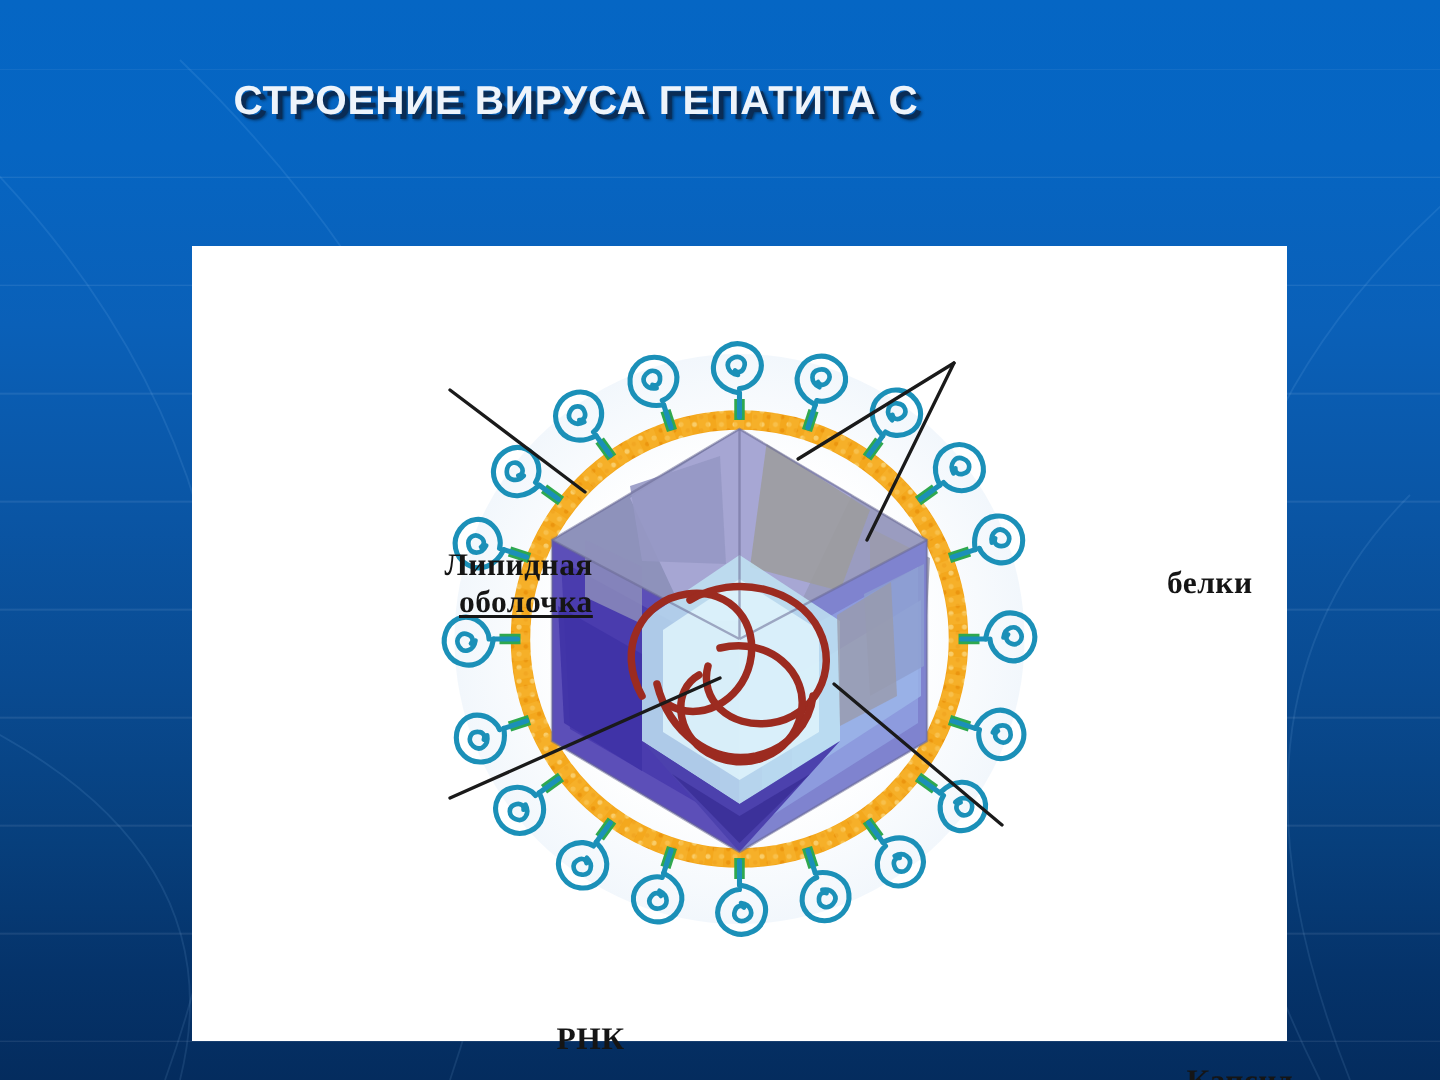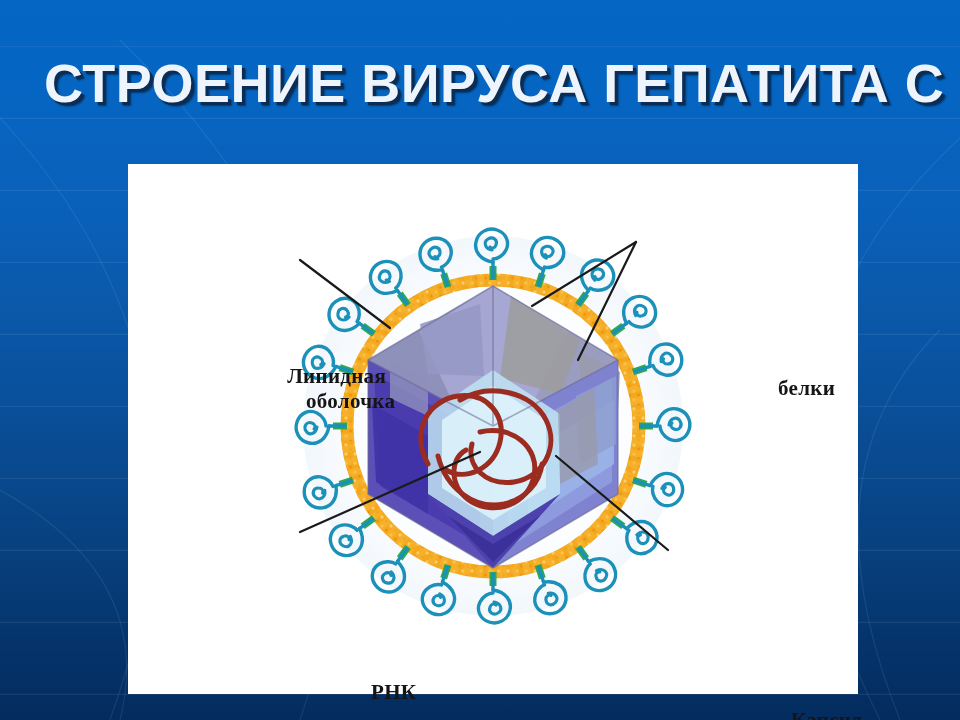--- a/index.html
+++ b/index.html
@@ -37,26 +37,25 @@
   
   .arcs{position:absolute;inset:0;pointer-events:none;opacity:.5;}
   .arcs svg{display:block;width:960px;height:720px;}
 
   
   #title{
     position:absolute;left:0;top:52px;width:768px;
     text-align:center;
     font-family:"Liberation Sans", sans-serif;
     font-weight:bold;
-    font-size:54px;
+    font-size:27px;
     letter-spacing:.5px;
     color:#eef4fb;
     text-shadow:3px 3px 0 #0a2c55, 4px 4px 2px rgba(0,0,0,.45);
     white-space:nowrap;
-    padding-left:44px;
   }
 
   
   #panel{
     position:absolute;left:128px;top:164px;width:730px;height:530px;
     background:#ffffff;
   }
   #figure{position:absolute;left:0;top:0;width:730px;height:530px;}
   #figure svg{display:block;width:730px;height:530px;}
 
@@ -64,22 +63,22 @@
     position:absolute;
     font-family:"Liberation Serif", serif;
     color:#151515;
     font-size:21px;
     line-height:1.18;
     font-weight:600;
     letter-spacing:.3px;
     white-space:nowrap;
   }
   .lbl .l2{display:block;}
-  #lbl-lipid{left:150px;top:200px;text-align:center;}
-  #lbl-lipid .l2{margin-left:28px;}
+  #lbl-lipid{left:150px;top:200px;text-align:right;}
+  #lbl-lipid .l2{margin-left:28px;text-decoration:underline;}
   #lbl-env{left:638px;top:212px;text-align:left;}
   #lbl-env .l2{margin-left:12px;}
   #lbl-rna{left:243px;top:516px;font-family:Liberation Serif, serif;}
   #lbl-capsid{left:663px;top:544px;}
 </style>
 </head>
 <body>
 
 <div id="slide">
 

